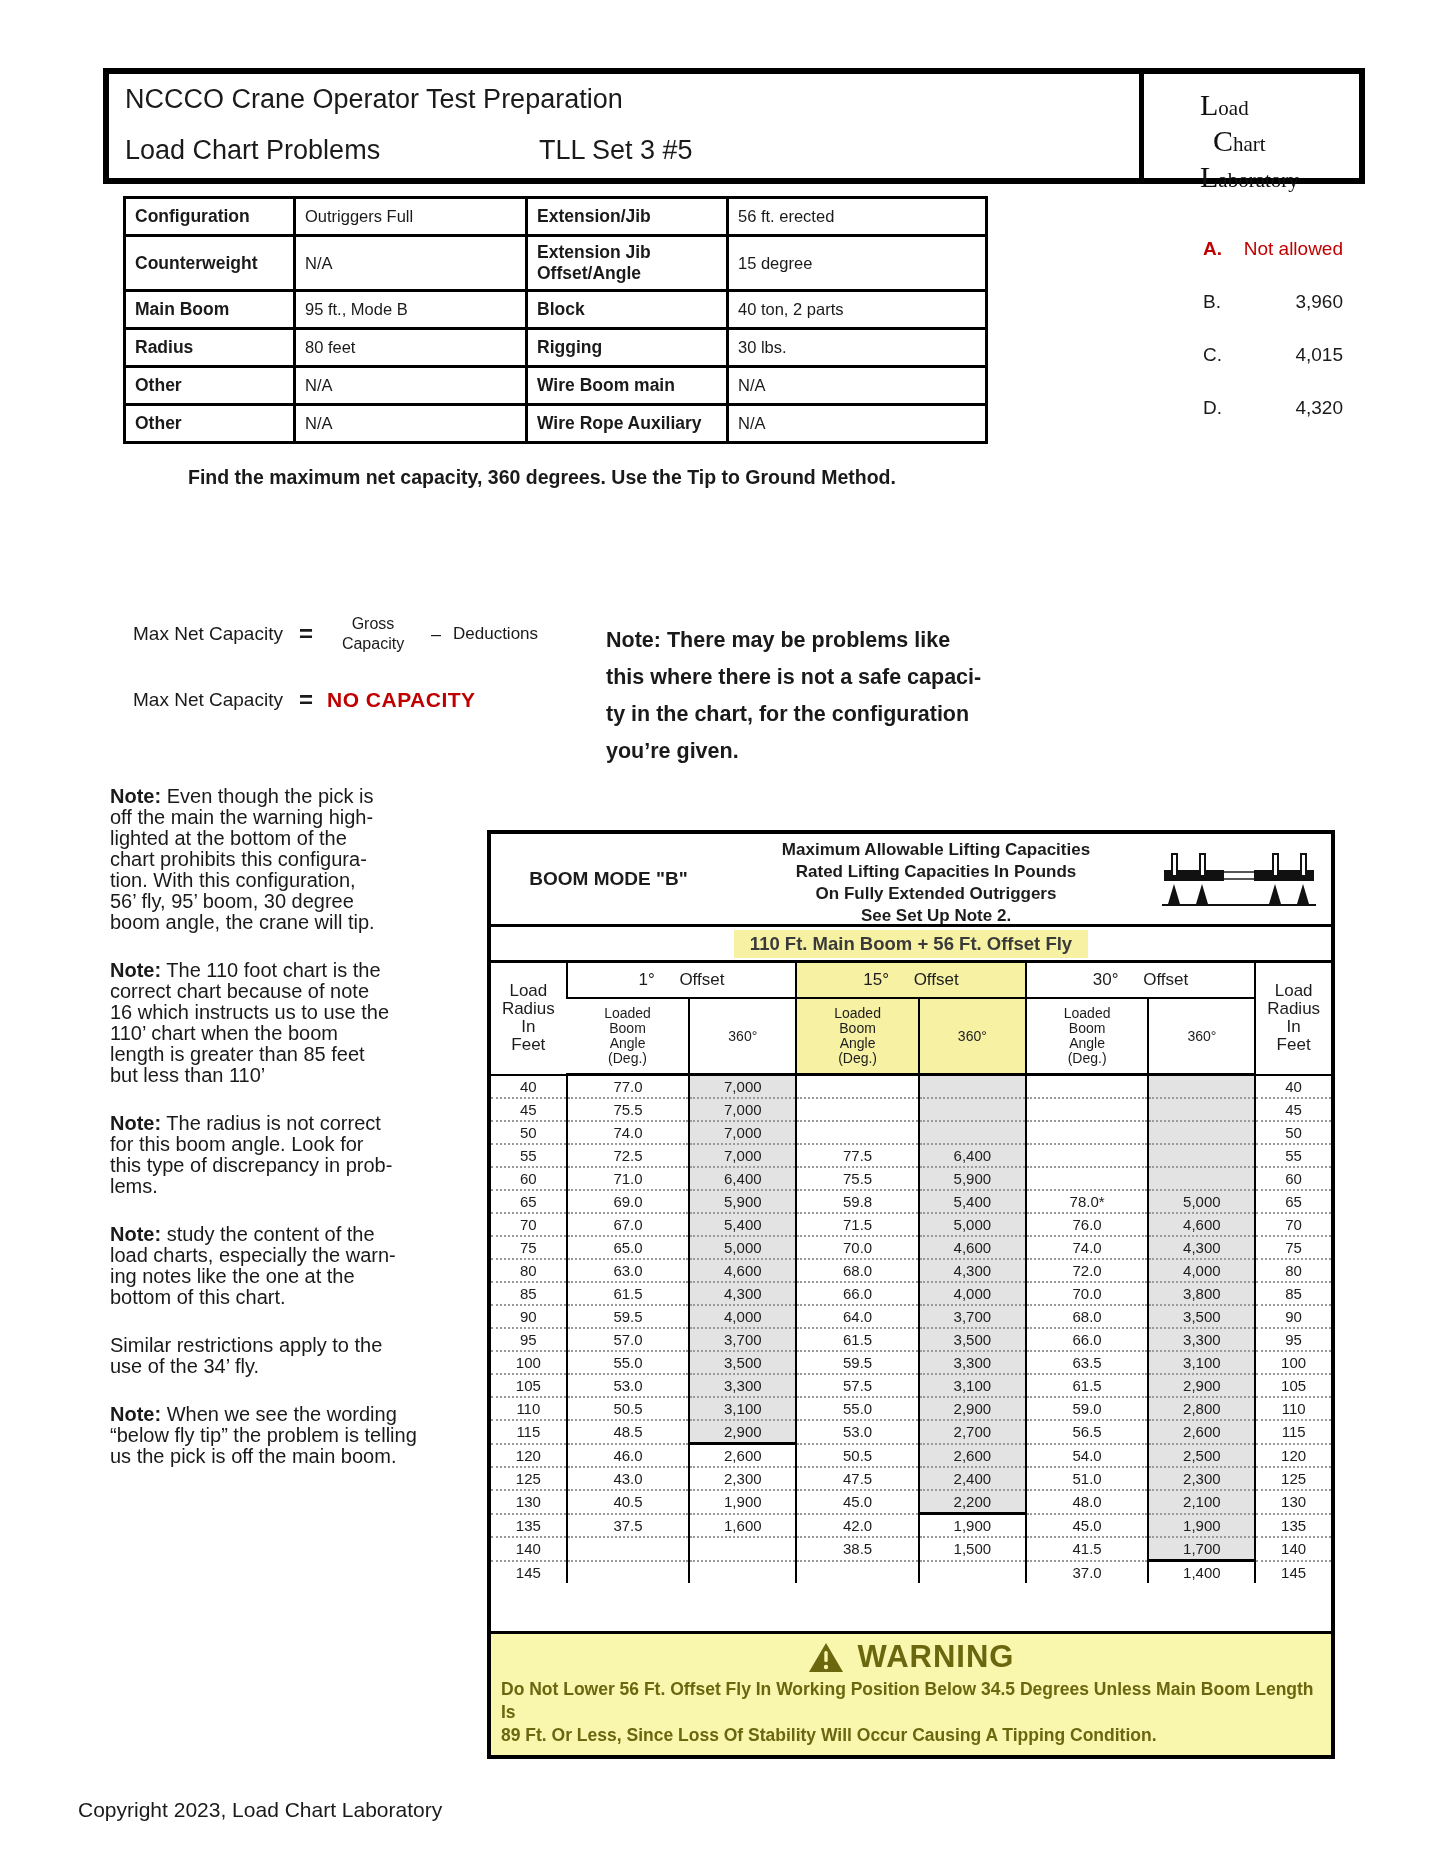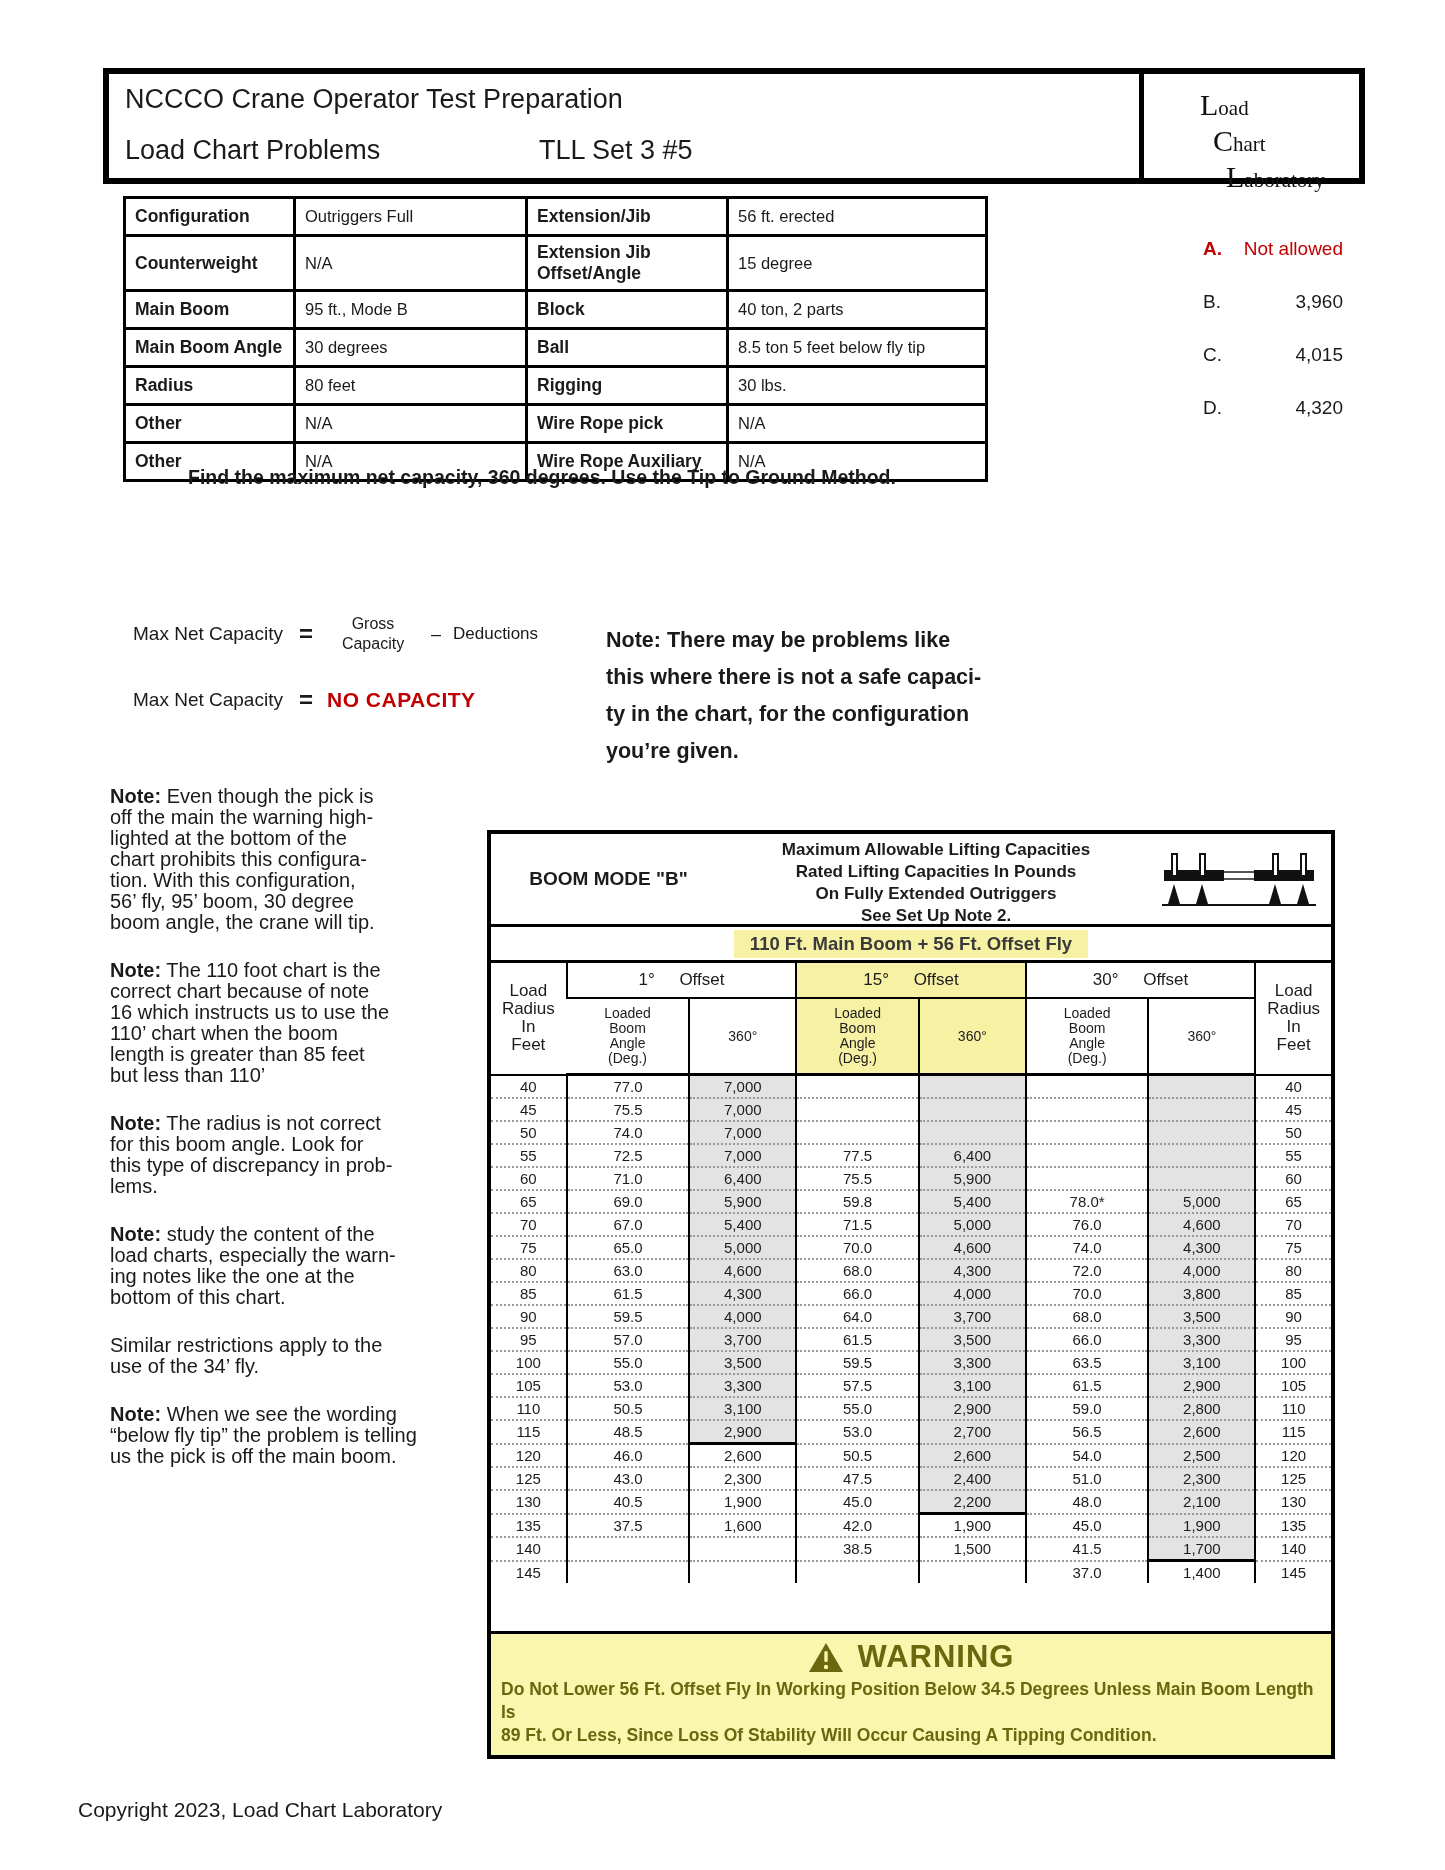--- a/index.html
+++ b/index.html
@@ -11,21 +11,21 @@
               border:6px solid #000;box-sizing:border-box;display:flex;background:#fff;}
   .header-left{flex:1;position:relative;}
   .doc-title{position:absolute;left:16px;top:10px;font-size:27px;}
   .doc-subtitle{position:absolute;left:16px;bottom:12px;font-size:27px;}
   .set-label{position:absolute;left:430px;bottom:12px;font-size:27px;}
   .logo{width:220px;border-left:5px solid #000;box-sizing:border-box;
         font-family:"Liberation Serif",serif;font-size:21px;line-height:1.2;
         padding:13px 0 0 56px;color:#111;}
   .logo div::first-letter{font-size:30px;}
   .logo div:nth-child(2){margin-left:13px;}
-  .logo div:nth-child(3){margin-left:26px;}
+  .logo div:nth-child(3){}
 
   
   table.config{position:absolute;left:123px;top:196px;border-collapse:collapse;}
   table.config td{border:3px solid #000;padding:5px 9px;font-size:16.5px;height:25px;
                   vertical-align:middle;background:#fff;}
   table.config td.lbl{font-weight:bold;font-size:17.5px;}
   table.config col.c1{width:170px}table.config col.c2{width:232px}
   table.config col.c3{width:201px}table.config col.c4{width:259px}
 
   
@@ -132,35 +132,29 @@
           <td class="lbl">Extension Jib Offset/Angle</td>
           <td>15 degree</td>
         </tr>
         <tr>
           <td class="lbl">Main Boom</td>
           <td>95 ft., Mode B</td>
           <td class="lbl">Block</td>
           <td>40 ton, 2 parts</td>
         </tr>
         <tr>
-          <td class="lbl">Main Boom Angle</td>
-          <td>30 degrees</td>
-          <td class="lbl">Ball</td>
-          <td>8.5 ton 5 feet below fly tip</td>
-        </tr>
-        <tr>
           <td class="lbl">Radius</td>
           <td>80 feet</td>
           <td class="lbl">Rigging</td>
           <td>30 lbs.</td>
         </tr>
         <tr>
           <td class="lbl">Other</td>
           <td>N/A</td>
-          <td class="lbl">Wire Rope pick</td>
+          <td class="lbl">Wire Boom main</td>
           <td>N/A</td>
         </tr>
         <tr>
           <td class="lbl">Other</td>
           <td>N/A</td>
           <td class="lbl">Wire Rope Auxiliary</td>
           <td>N/A</td>
         </tr>
       </tbody>
   </table>

